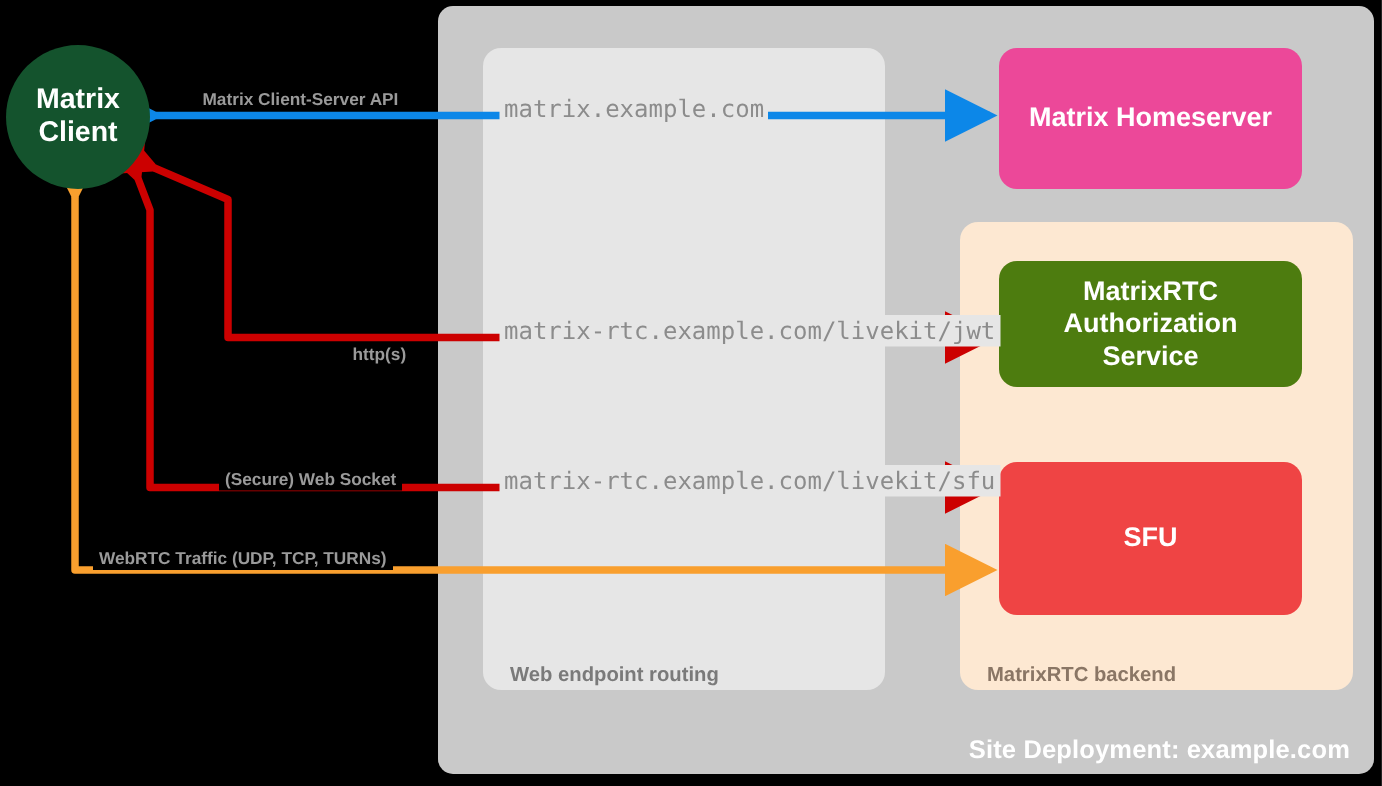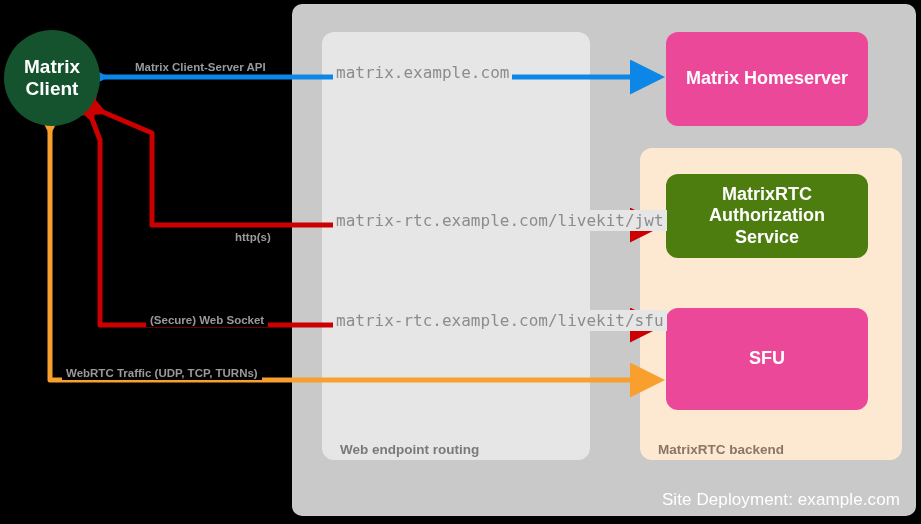--- a/index.html
+++ b/index.html
@@ -26,21 +26,21 @@
     height: 512px;
     background: #c9c9c9;
     border-radius: 10px;
   }
   .site-label {
     position: absolute;
     right: 16px;
     bottom: 6px;
     color: #ffffff;
     font-size: 17px;
-    font-weight: normal;
+    font-weight: bold;
     letter-spacing: 0.1px;
   }
 
   .panel {
     position: absolute;
     border-radius: 12px;
   }
   .panel-web {
     left: 322px;
     top: 32px;
@@ -104,21 +104,21 @@
     border-radius: 12px;
     background: #4d7c0f;
     font-size: 18px;
   }
   .node-sfu {
     left: 666px;
     top: 308px;
     width: 202px;
     height: 102px;
     border-radius: 12px;
-    background: #ec4899;
+    background: #ef4444;
     font-size: 18px;
   }
 
   
   #wires {
     position: absolute;
     left: 0;
     top: 0;
     width: 921px;
     height: 524px;

